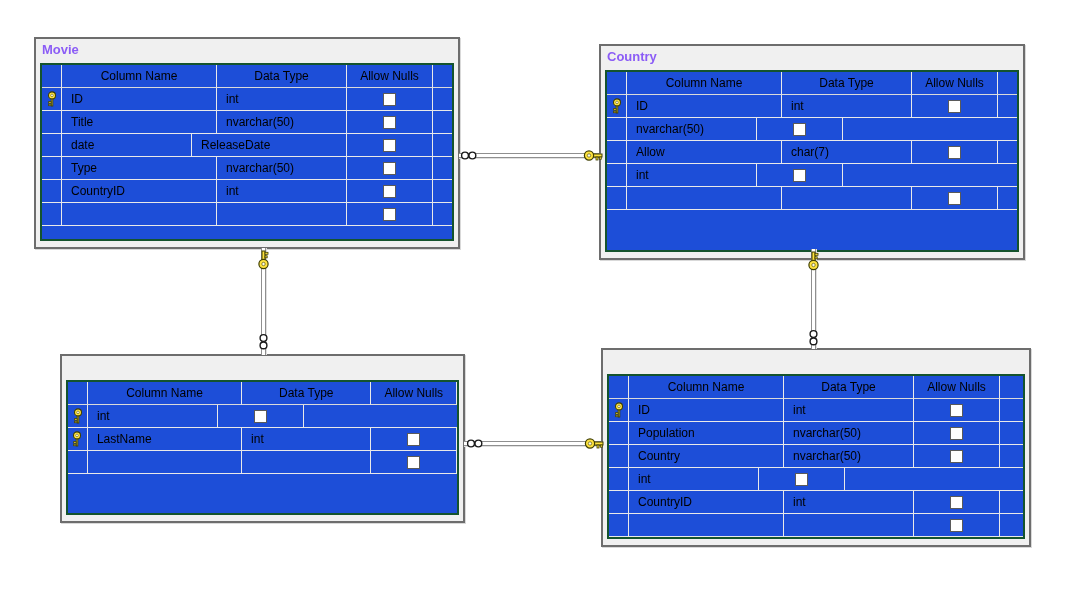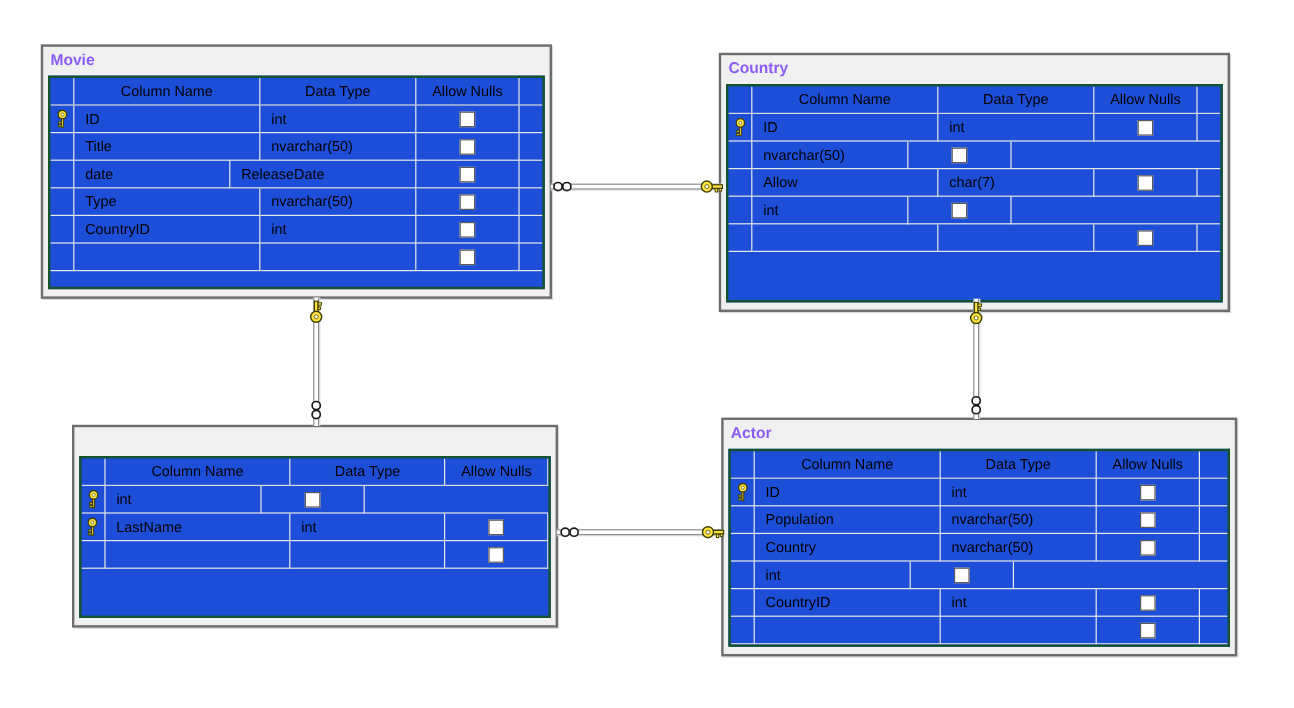--- a/index.html
+++ b/index.html
@@ -251,21 +251,20 @@
         <div class="cell ctype"></div>
         <div class="cell cnull">
             <span class="cb"></span>
           </div>
         <div class="cell filler"></div>
       </div>
     </div>
   </div>
 
   <div class="tw" style="left:601px;top:348px;width:430px;height:199px">
-    <div class="tw-title">Actor</div>
     <div class="tw-grid">
       <div class="grid-row header">
         <div class="cell sel"></div>
         <div class="cell cname">Column Name</div>
         <div class="cell ctype">Data Type</div>
         <div class="cell cnull">Allow Nulls</div>
         <div class="cell filler"></div>
       </div>
       <div class="grid-row">
         <div class="cell sel">

